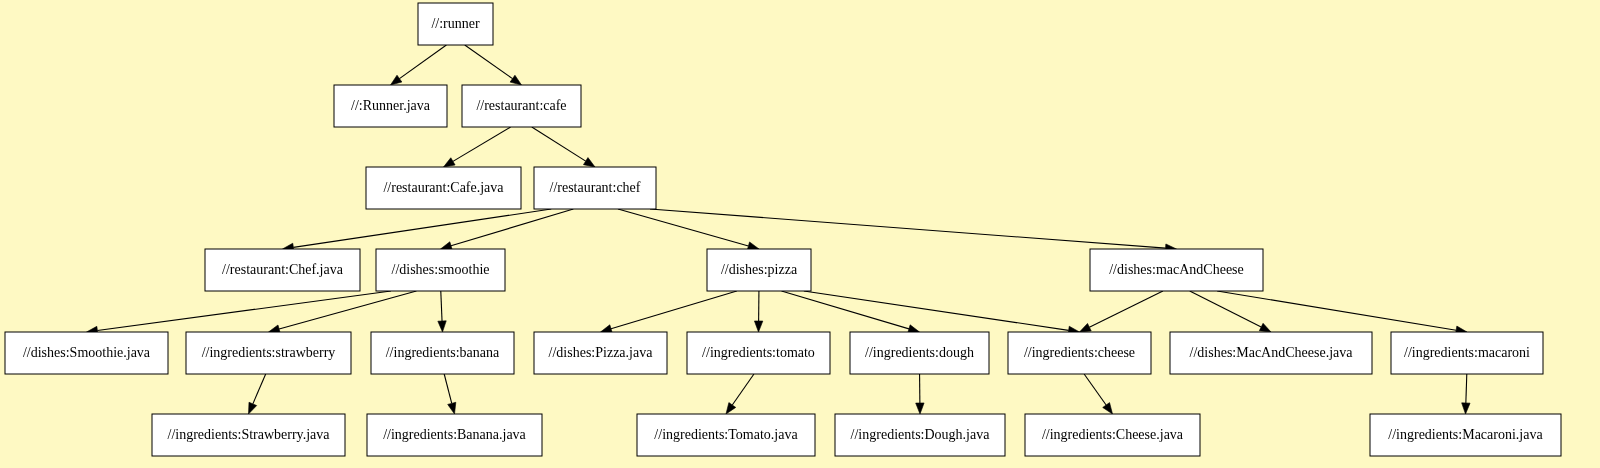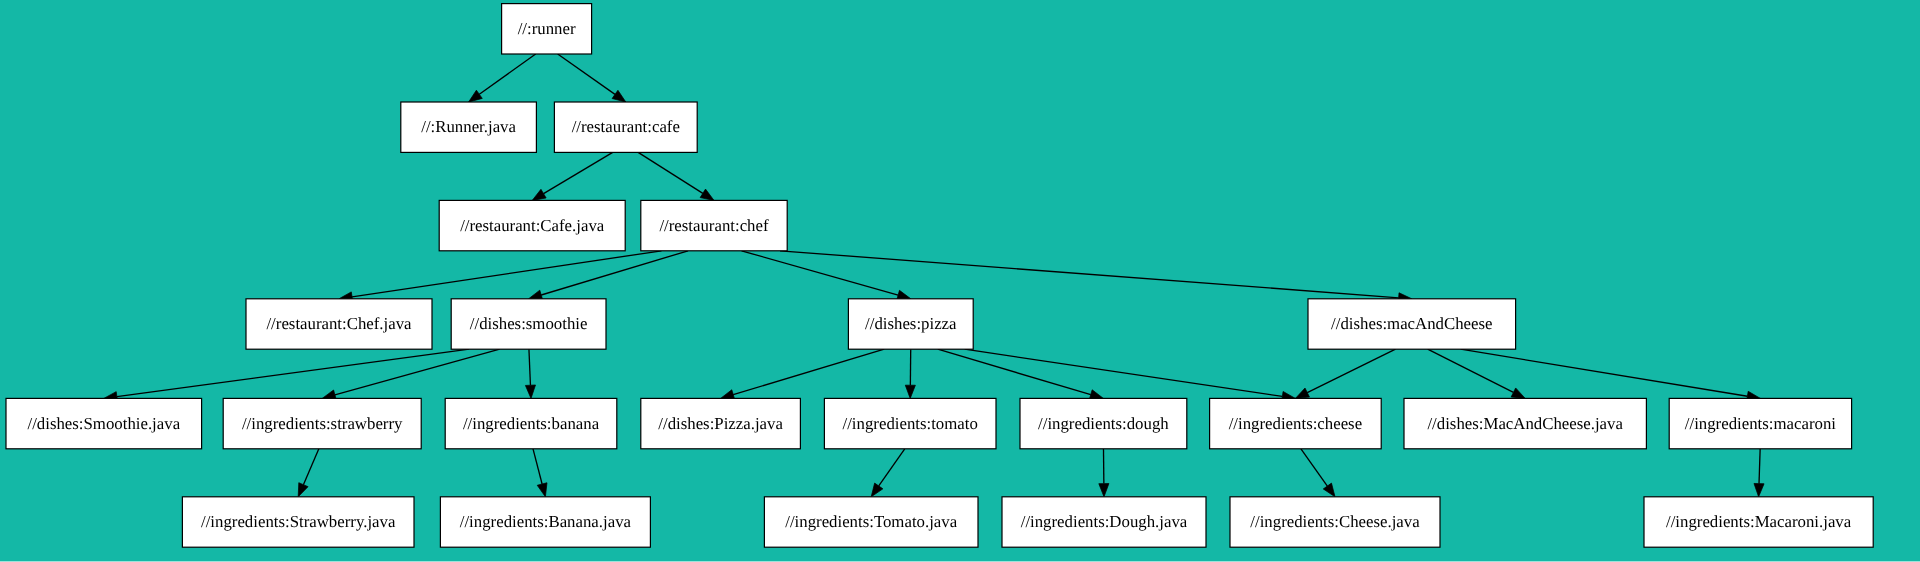--- a/index.html
+++ b/index.html
@@ -4,21 +4,21 @@
 <style>
   html, body {
     margin: 0;
     padding: 0;
     background: #ffffff;
   }
   #graph-root {
     position: relative;
     width: 1600px;
     height: 468px;
-    background: #14b8a6;
+    background: #fef9c3;
     font-family: "Liberation Serif", "DejaVu Serif", serif;
     overflow: hidden;
   }
   svg#graph-canvas {
     position: absolute;
     top: 0;
     left: 0;
     width: 1600px;
     height: 468px;
     display: block;

